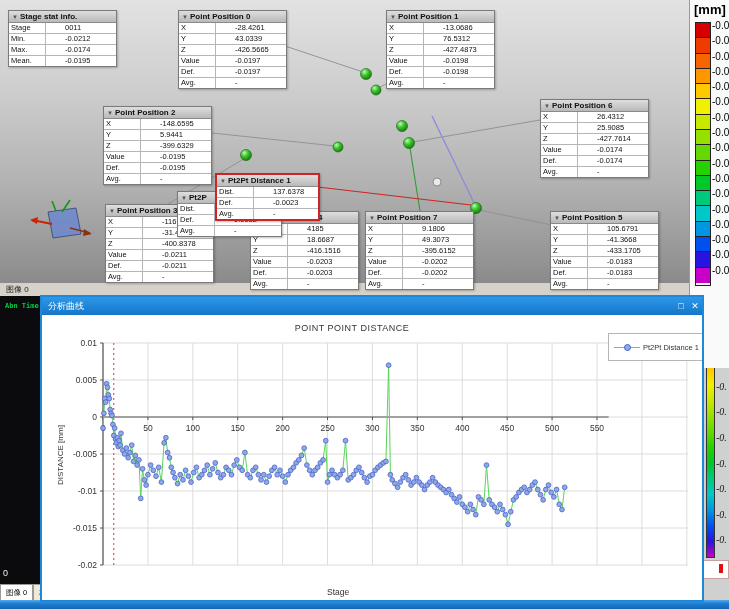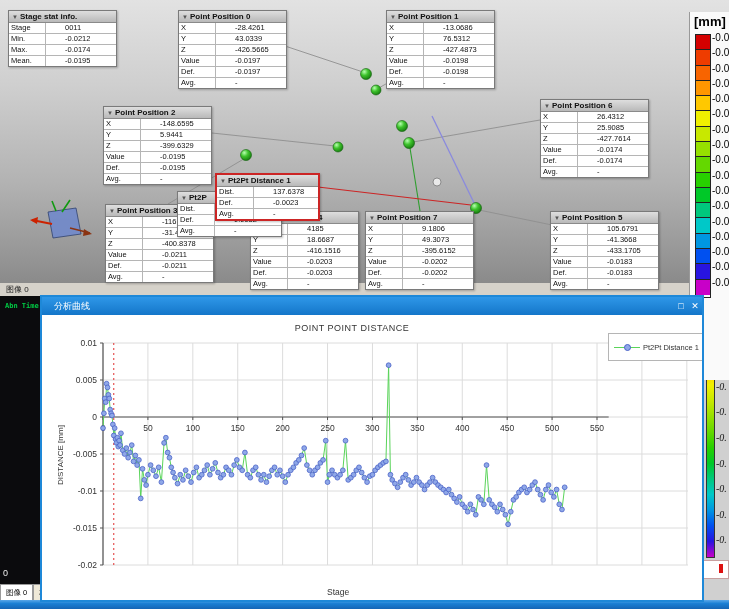--- a/index.html
+++ b/index.html
@@ -13,21 +13,21 @@
   .mtable .hd{height:11px;line-height:11px;background:linear-gradient(180deg,#dedede,#b9b9b9);border-bottom:1px solid #8a8a8a;font-weight:bold;font-size:8px;padding-left:3px;white-space:nowrap;overflow:hidden;}
   .mtable .hd .tri{color:#555;font-size:6px;margin-right:2px;}
   .mtable .rw{display:flex;height:10px;line-height:10px;border-bottom:1px solid #b5b5b5;white-space:nowrap;}
   .mtable .rw:last-child{border-bottom:none;}
   .mtable .k{width:34px;border-right:1px solid #b5b5b5;padding-left:2px;flex:none;overflow:hidden;}
   .mtable .v{padding-left:3px;overflow:hidden;margin-left:16px;}
   .red-table{border:2px solid #cc2525;z-index:30;width:101px;}
   #tbl-pt2pt2{z-index:20;width:103px;}
   #tbl-pp4{z-index:8;}
   
-  #cbar-panel{position:absolute;right:0;top:12px;width:39px;height:368px;background:#fafafa;border-left:1px solid #999;z-index:6;overflow:hidden;}
+  #cbar-panel{position:absolute;right:0;top:0;width:39px;height:368px;background:#fafafa;border-left:1px solid #999;z-index:6;overflow:hidden;}
   #cbar-unit{position:absolute;left:4px;top:2px;font-weight:bold;font-size:13px;color:#000;}
   #cbar{position:absolute;left:5px;top:22px;width:14px;height:262px;border:1px solid #222;}
   .cseg{width:14px;border-bottom:1px solid #222;box-sizing:border-box;}
   .cseg:last-child{border-bottom:none;}
   .clab{position:absolute;left:22px;font-size:10px;color:#000;white-space:nowrap;}
   
   #strip-top{position:absolute;left:0;top:283px;width:729px;height:13px;background:#d6d2ca;z-index:1;font-size:8px;color:#222;}
   #strip-top .lbl{position:absolute;left:6px;top:1px;}
   #black-panel{position:absolute;left:0;top:296px;width:113px;height:288px;background:#0b0b0d;z-index:2;}
   #abn{position:absolute;left:5px;top:6px;color:#00cc44;font-weight:bold;font-size:7px;font-family:"DejaVu Sans Mono",monospace;}
@@ -40,21 +40,21 @@
   
   #cbar2{position:absolute;left:701px;top:288px;width:28px;height:312px;z-index:4;overflow:hidden;}
   #cbar2 .unit{position:absolute;left:2px;top:0;font-size:12px;font-style:italic;font-family:"Liberation Serif",serif;color:#111;}
   #cbar2 .bar{position:absolute;left:5px;top:18px;width:7px;height:250px;border:1px solid #333;}
   #cbar2 .lab2{position:absolute;left:15px;font-size:10px;font-style:italic;font-family:"Liberation Serif",serif;color:#111;white-space:nowrap;}
   #cbar2 .redbox{position:absolute;left:2px;top:272px;width:24px;height:17px;background:#fff;border:1px solid #c8a0a0;}
   #cbar2 .redbox .ri{position:absolute;left:15px;top:3px;width:4px;height:9px;background:#dd1111;}
   
   #chart-win{position:absolute;left:40px;top:295px;width:664px;height:307px;z-index:10;border:2px solid #1e88d8;background:#fff;box-sizing:border-box;}
   #titlebar{height:18px;background:linear-gradient(180deg,#2f97e8,#1476c9);display:flex;align-items:center;color:#fff;font-size:9px;}
-  #titlebar .t{flex:1;padding-left:6px;margin-left:6px;}
+  #titlebar .t{flex:1;padding-left:6px;}
   #titlebar .wbtn{width:14px;text-align:center;font-size:9px;cursor:default;}
   #chart-body{position:relative;width:660px;height:285px;background:#fff;overflow:hidden;}
   #chart-title{position:absolute;left:160px;top:8px;width:300px;text-align:center;font-size:9px;color:#333;letter-spacing:.5px;}
   #ylab{position:absolute;left:14px;top:60px;width:12px;height:160px;font-size:8px;color:#333;writing-mode:vertical-rl;transform:rotate(180deg);text-align:center;}
   #xlab{position:absolute;left:285px;top:272px;font-size:8.5px;color:#333;}
   #legend{position:absolute;left:566px;top:18px;width:94px;height:26px;border:1px solid #b5b5b5;background:#fff;display:flex;align-items:center;font-size:7.5px;color:#333;}
   #legend .sw{position:relative;width:26px;height:10px;margin:0 3px 0 5px;flex:none;}
   #legend .sw .ln{position:absolute;left:0;top:4.5px;width:26px;height:1px;background:#5ad45a;}
   #legend .sw .mk{position:absolute;left:10px;top:1.5px;width:5px;height:5px;border-radius:50%;background:#8fa8e8;border:1px solid #4a62c8;}
 </style>

